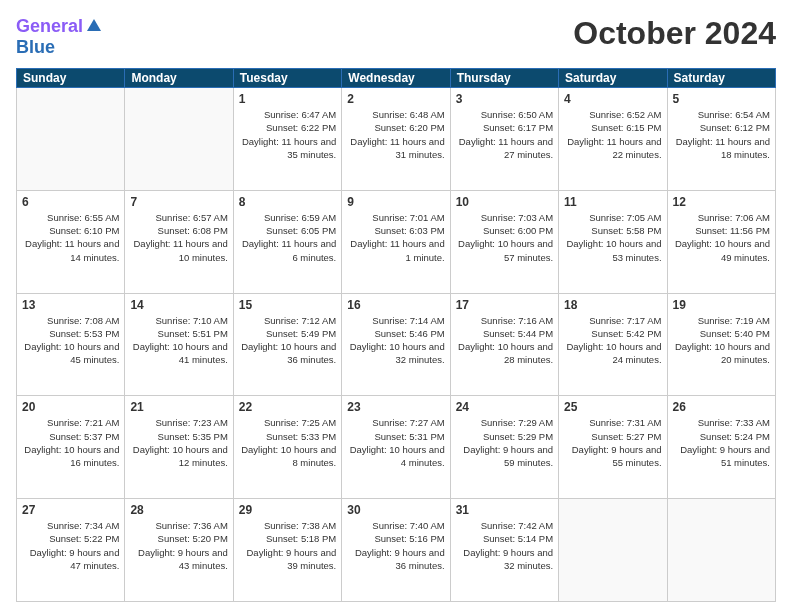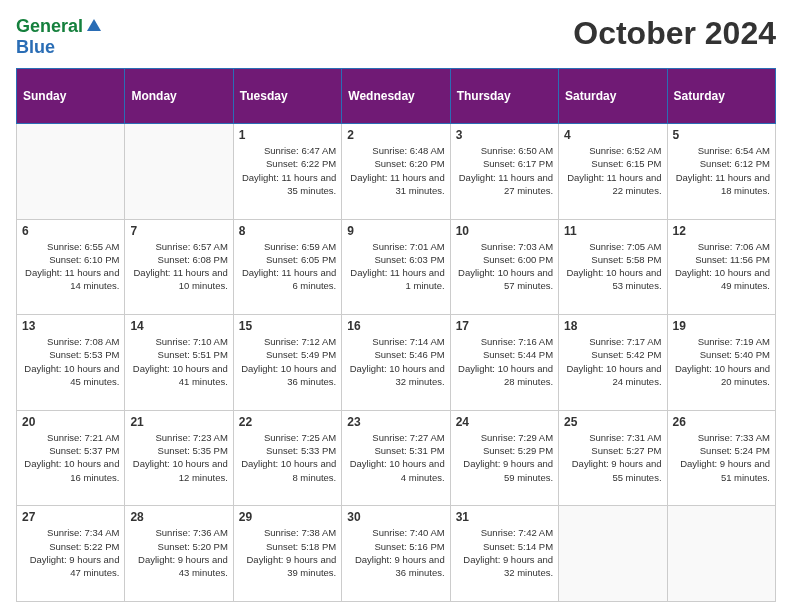--- a/index.html
+++ b/index.html
@@ -20,21 +20,21 @@
     .header {
       display: flex;
       justify-content: space-between;
       align-items: flex-start;
       margin-bottom: 10px;
     }
     .logo {
       display: flex;
       align-items: center;
     }
-    .logo-general { color: #15803d; }
+    .logo-general { color: #8b5cf6; }
     .logo-blue { color: #2a6db5; margin-top: 16px; }
     .title-block {
       text-align: center;
     }
     .month-title {
       font-size: 32px;
       font-weight: bold;
       color: #333;
       line-height: 1.1;
     }
@@ -43,24 +43,24 @@
       color: #555;
     }
     .calendar {
       flex: 1;
       border: 1px solid #ccc;
       border-collapse: collapse;
       width: 100%;
       table-layout: fixed;
     }
     .calendar th {
-      background-color: #701a75;
+      background-color: #0c4a6e;
       color: #fff;
       text-align: left;
-      padding: 20px 6px;
+      padding: 2px 6px;
       font-size: 12px;
       font-weight: bold;
       border: 1px solid #2a6db5;
     }
     .calendar td {
       border: 1px solid #ccc;
       vertical-align: top;
       padding: 4px 5px;
       font-size: 10px;
       color: #333;

